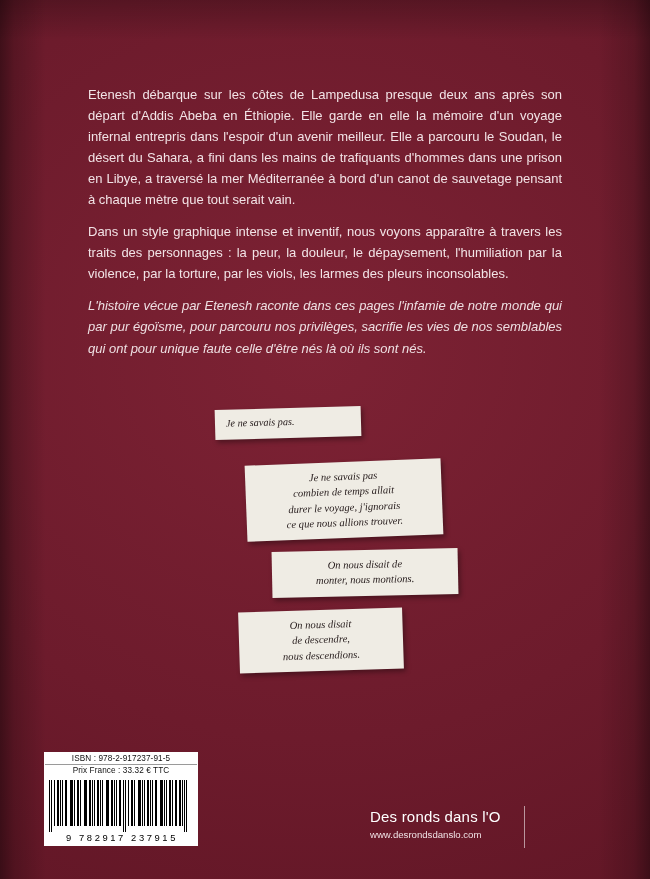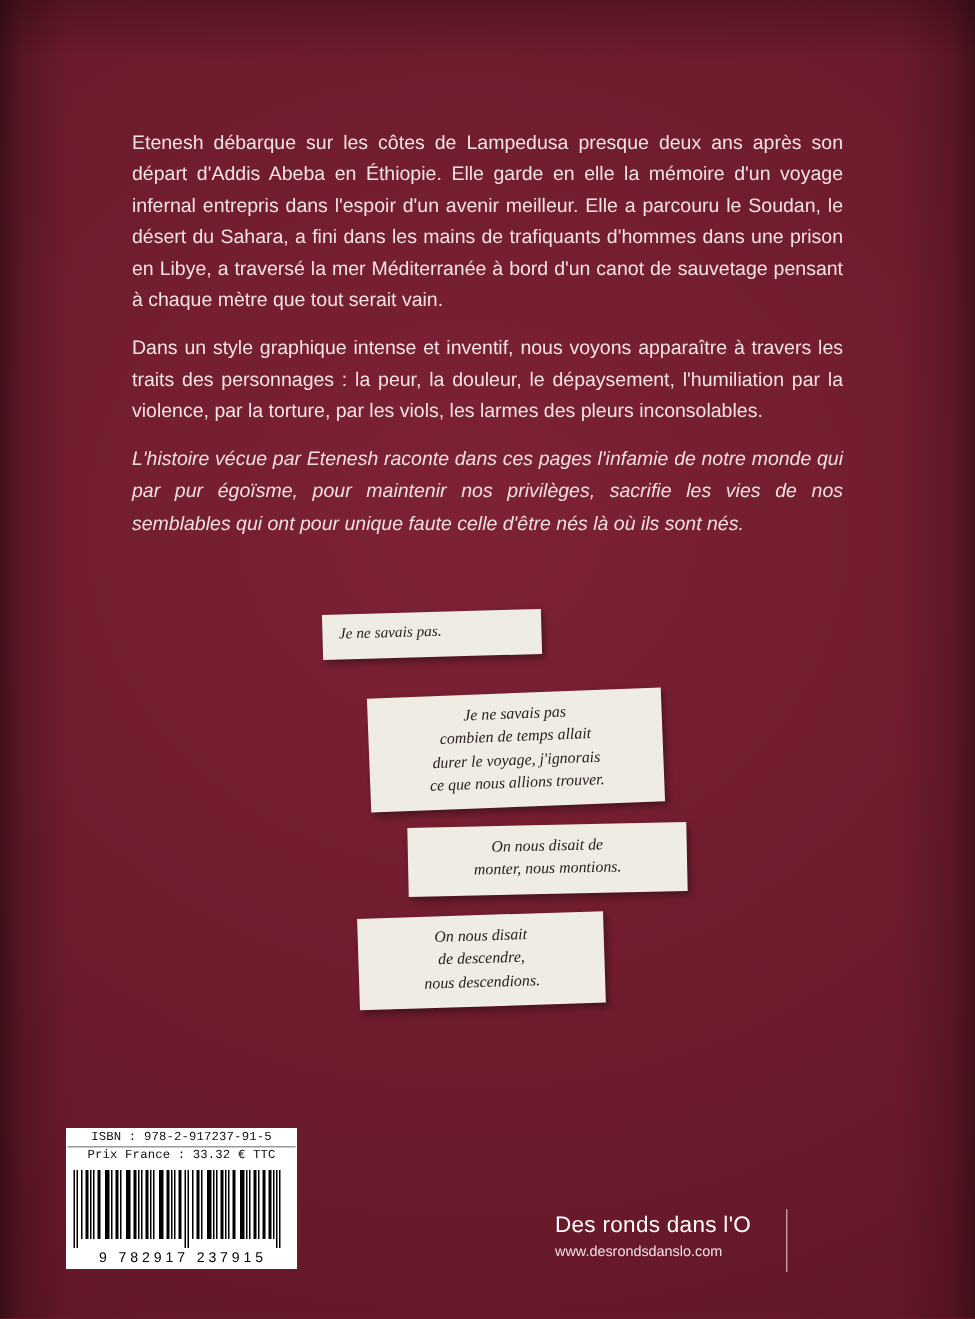--- a/index.html
+++ b/index.html
@@ -64,21 +64,21 @@
   .isbn-block{
     position:absolute;
     left:44px;top:752px;width:152px;
     background:#ffffff;
     border:1px solid #ffffff;
   }
   .isbn-line{
     font-size:8.2px;color:#111;
     text-align:center;
     padding:1px 2px 0 2px;
-    font-family:Liberation Mono, monospace;
+    font-family:Liberation Sans, sans-serif;
     letter-spacing:0.1px;
   }
   .isbn-sep{height:1px;background:#9a9a9a;margin:1px 0 0 0;}
   .barcode{
     height:52px;margin:3px 4px 0 4px;position:relative;
     background-repeat:repeat-x;
   }
   .bar{position:absolute;top:0;background:#000;height:46px;}
   .bar.tall{height:52px;}
   .barcode-digits{
@@ -111,21 +111,21 @@
   }
 </style>
 </head>
 <body>
 
 <div class="page">
 
   <div class="blurb">
     <p>Etenesh débarque sur les côtes de Lampedusa presque deux ans après son départ d'Addis Abeba en Éthiopie. Elle garde en elle la mémoire d'un voyage infernal entrepris dans l'espoir d'un avenir meilleur. Elle a parcouru le Soudan, le désert du Sahara, a fini dans les mains de trafiquants d'hommes dans une prison en Libye, a traversé la mer Méditerranée à bord d'un canot de sauvetage pensant à chaque mètre que tout serait vain.</p>
     <p>Dans un style graphique intense et inventif, nous voyons apparaître à travers les traits des personnages : la peur, la douleur, le dépaysement, l'humiliation par la violence, par la torture, par les viols, les larmes des pleurs inconsolables.</p>
-    <p class="italic">L'histoire vécue par Etenesh raconte dans ces pages l'infamie de notre monde qui par pur égoïsme, pour maintenir nos privilèges, sacrifie les vies de nos semblables qui ont pour unique faute celle d'être nés là où ils sont nés.</p>
+    <p class="italic">L'histoire vécue par Etenesh raconte dans ces pages l'infamie de notre monde qui par pur égoïsme, pour parcouru nos privilèges, sacrifie les vies de nos semblables qui ont pour unique faute celle d'être nés là où ils sont nés.</p>
   </div>
 
 
   <div class="balloon b1">
     <span>Je ne savais pas.</span>
   </div>
 
   <div class="balloon b2">
     <span>Je ne savais pas</span>
     <span>combien de temps allait</span>

